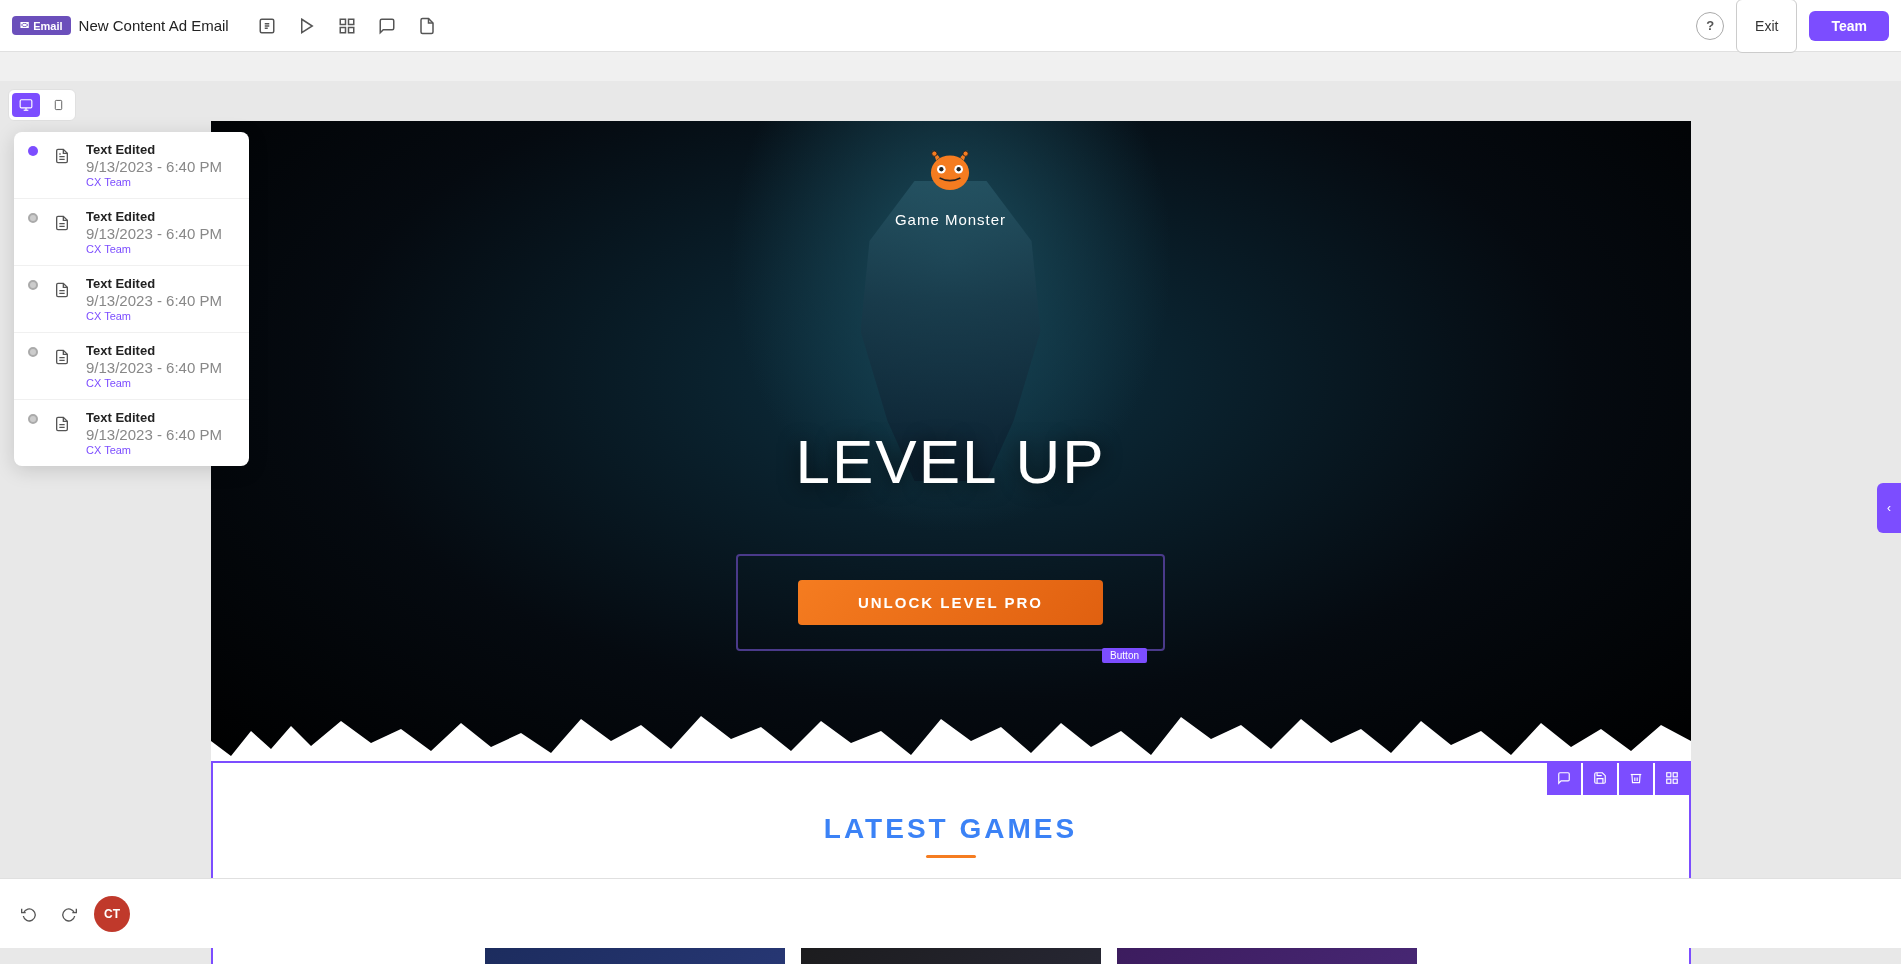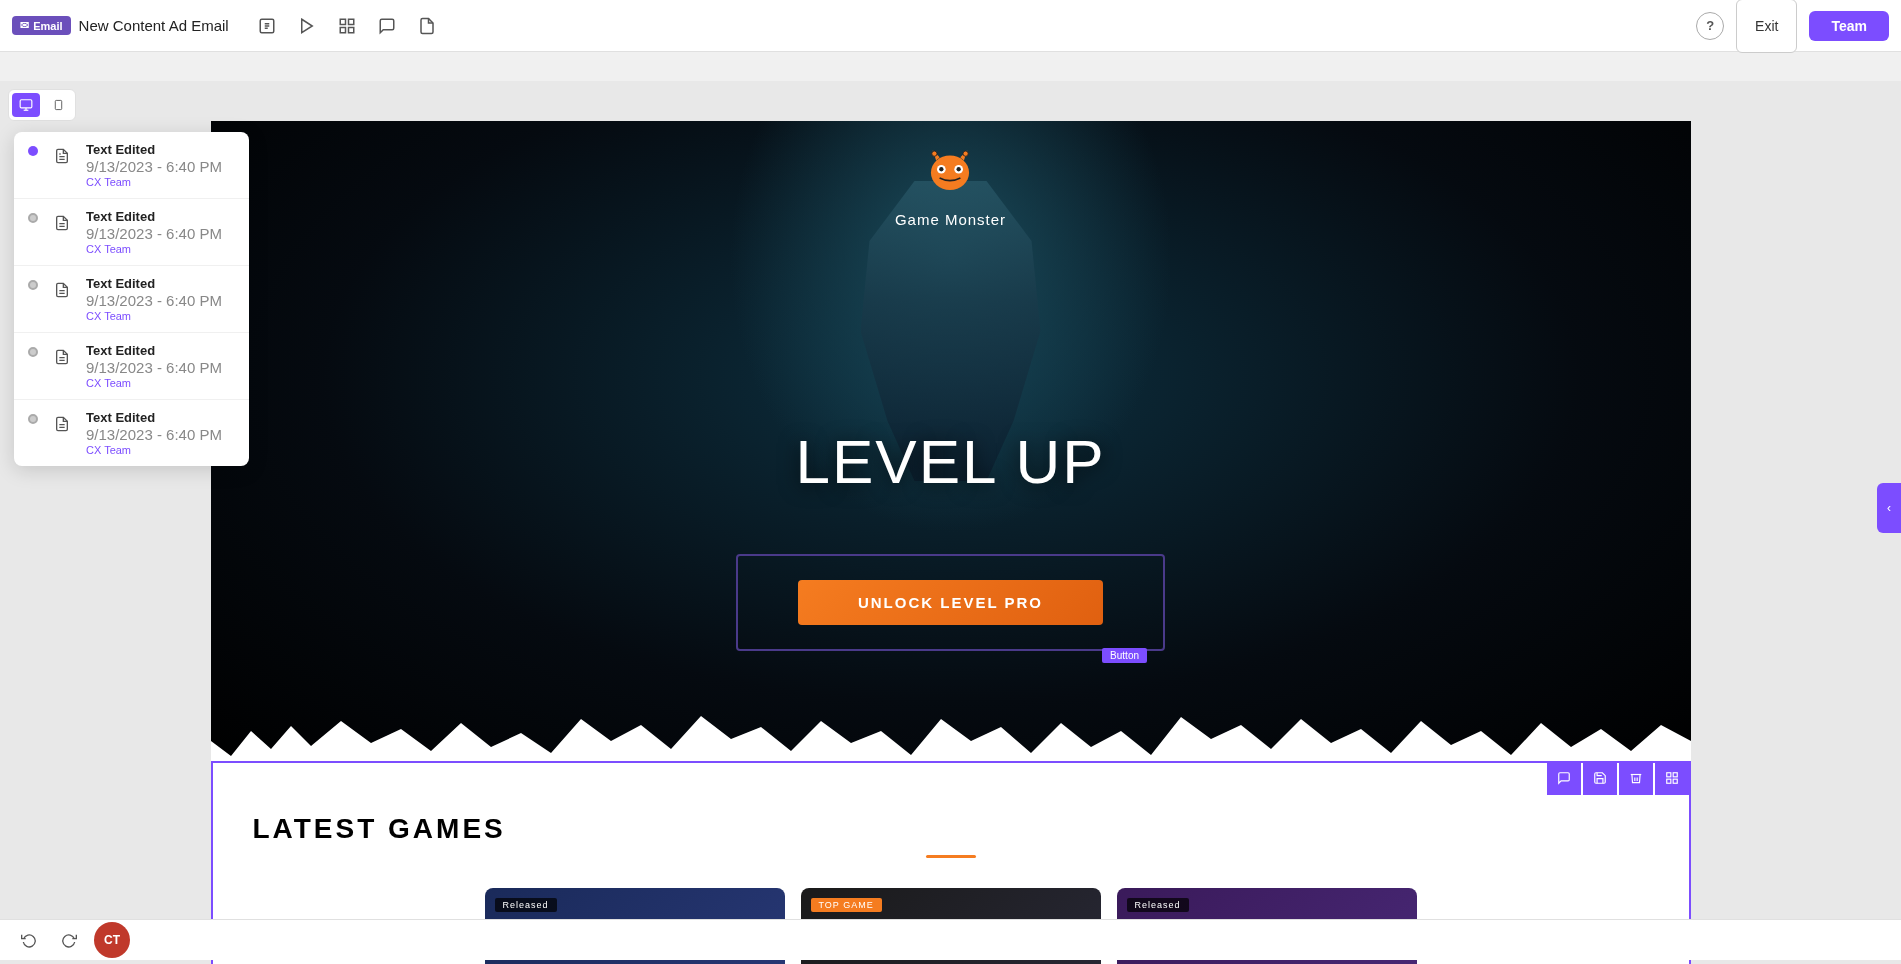--- a/index.html
+++ b/index.html
@@ -265,24 +265,25 @@
       background: #7c4dff;
       border: none;
       color: white;
       font-size: 14px;
       cursor: pointer;
       display: flex;
       align-items: center;
       justify-content: center;
     }
     .section-title {
+      text-align: center;
       font-size: 28px;
       font-weight: 700;
       letter-spacing: 3px;
-      color: #000000;
+      color: #3b82f6;
       margin-bottom: 10px;
     }
     .section-divider {
       width: 50px;
       height: 3px;
       background: #f57c20;
       margin: 0 auto 30px;
       border-radius: 2px;
     }
     .games-grid {
@@ -381,24 +382,24 @@
     }
     .history-team {
       font-size: 11px;
       color: #7c4dff;
       margin-top: 1px;
     }
 
     
     .bottom-bar {
       position: absolute;
-      bottom: 4px;
+      bottom: 16px;
       left: 0;
       right: 0;
-      height: 41px;
+      height: 70px;
       background: white;
       border-top: 1px solid #e0e0e0;
       display: flex;
       align-items: center;
       padding: 0 14px;
       gap: 10px;
       z-index: 100;
     }
     .undo-btn, .redo-btn {
       width: 30px;

